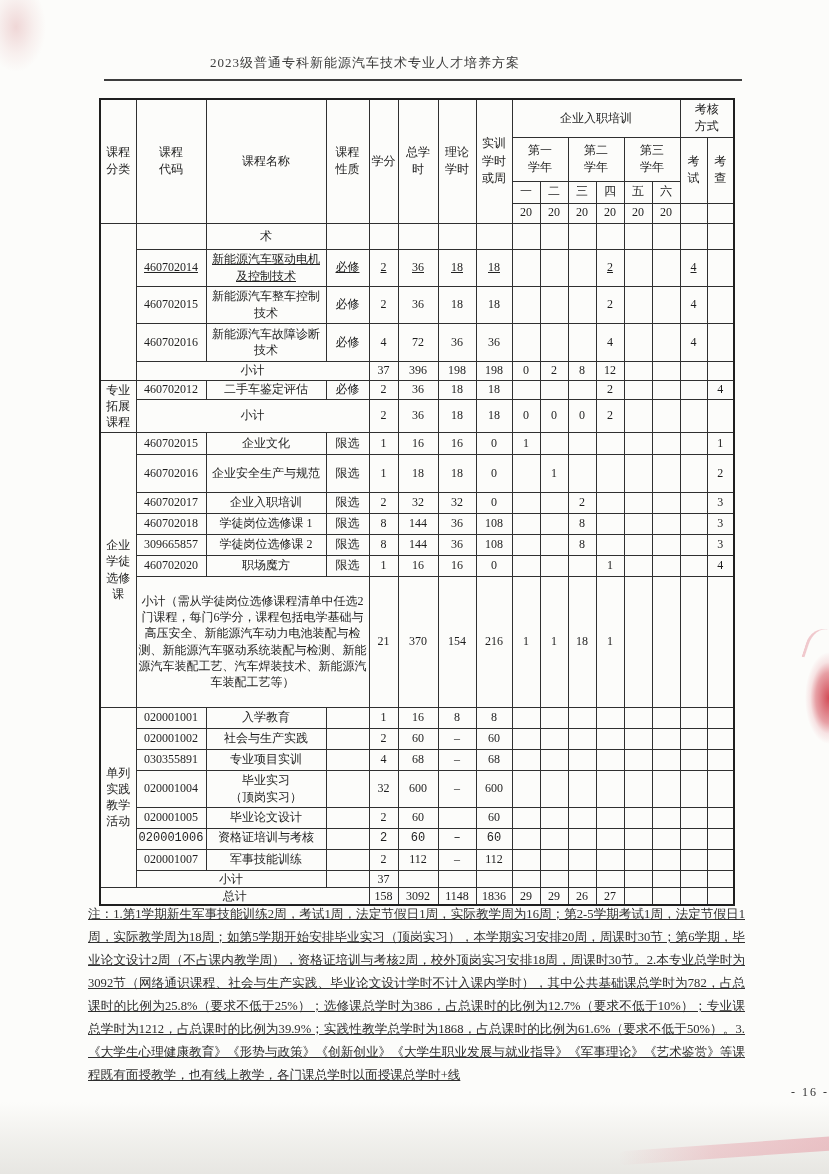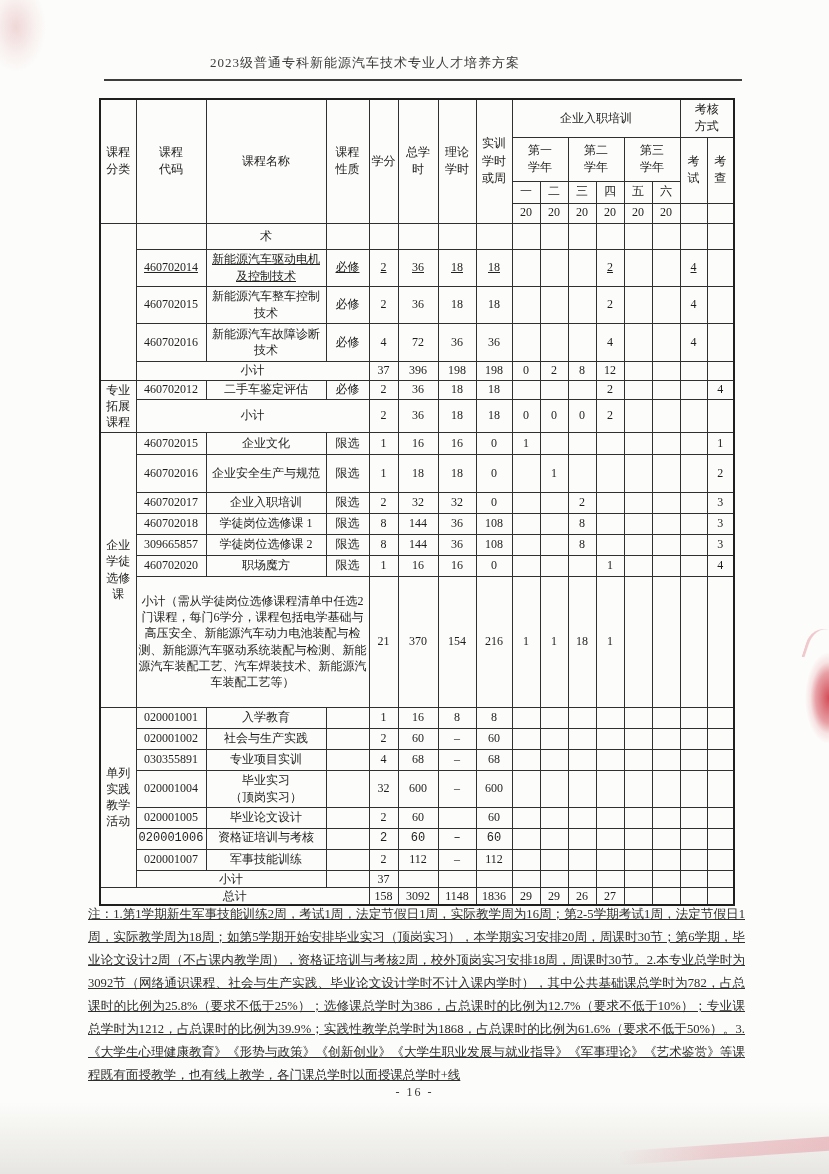--- a/index.html
+++ b/index.html
@@ -43,21 +43,21 @@
     text-align:justify;text-align-last:center;
     padding:2px 6px;
   }
   .footnote{
     position:absolute;left:88px;top:903px;width:657px;
     font-size:12.6px;line-height:23px;
     text-align:justify;color:#2e2e2e;text-decoration:underline;
   }
   .page-number{
     position:absolute;top:1085px;left:0;width:829px;
-    text-align:center;font-size:12px;color:#333;letter-spacing:2px;
+    text-align:right;font-size:12px;color:#333;letter-spacing:2px;
   }
   
   .corner-smudge{
     position:absolute;left:-14px;top:-18px;width:60px;height:90px;
     background:radial-gradient(closest-side, rgba(224,170,172,0.45), rgba(224,170,172,0.15) 60%, rgba(224,170,172,0) 100%);
     pointer-events:none;
   }
   .red-mark{
     position:absolute;right:-24px;top:652px;width:48px;height:92px;
     border-radius:50%;

